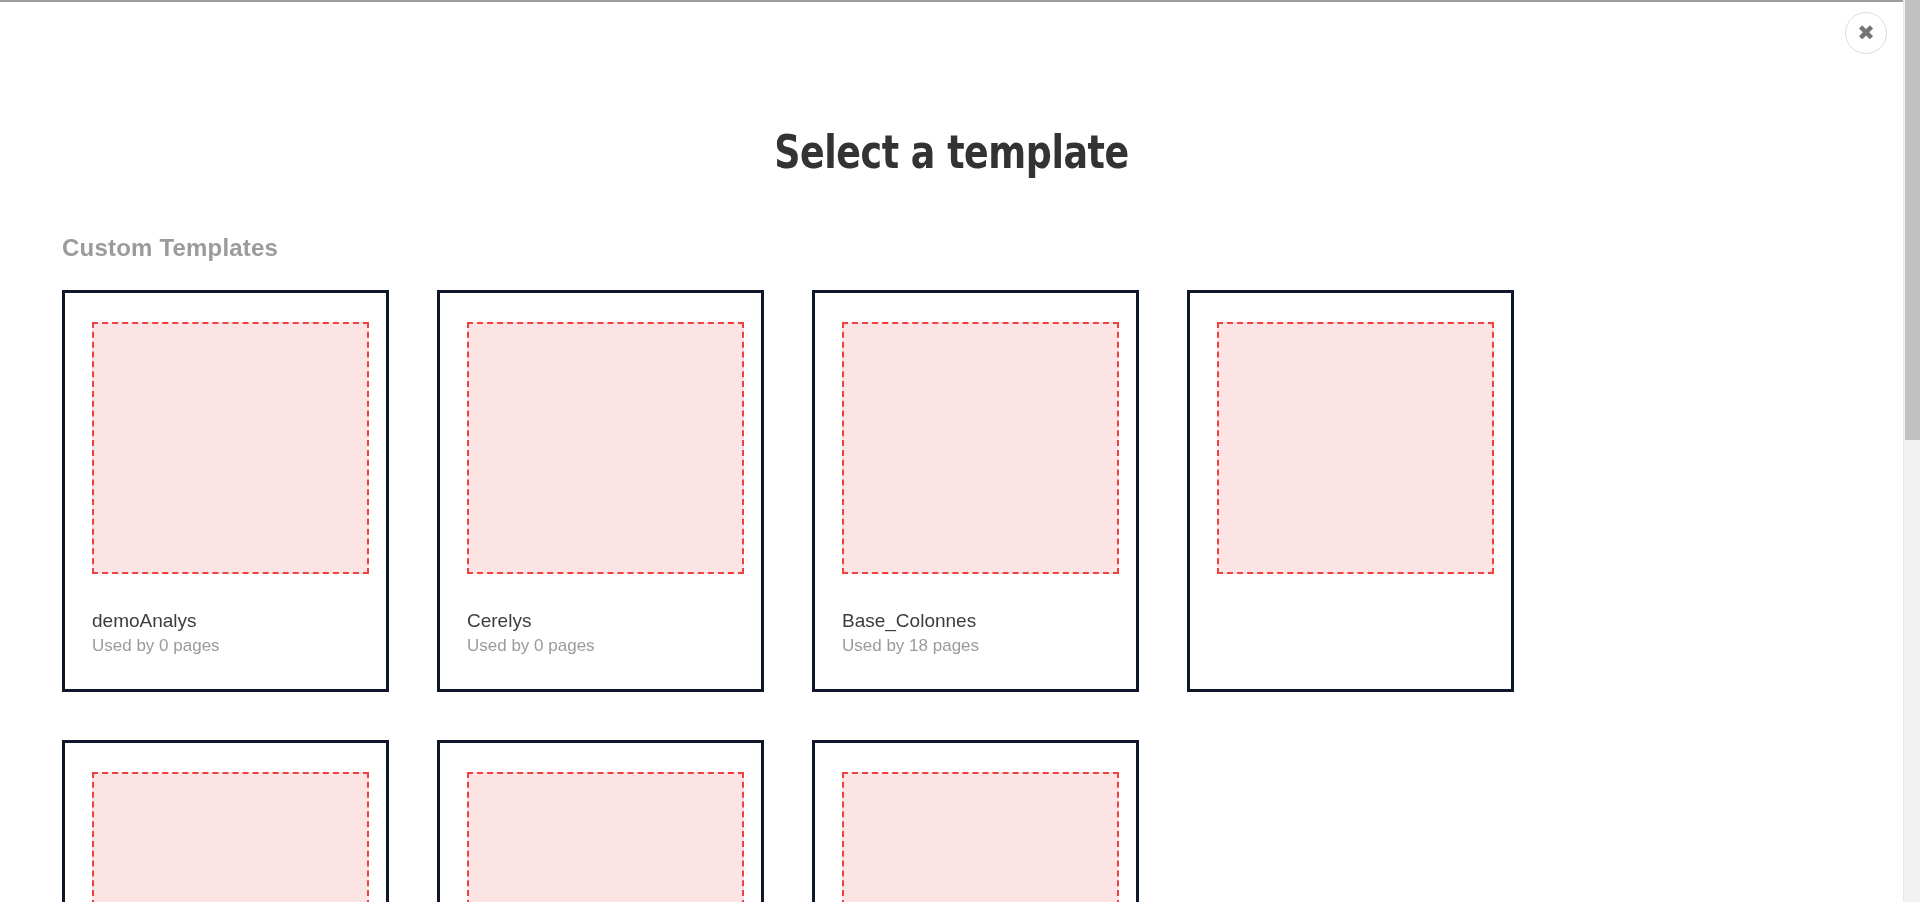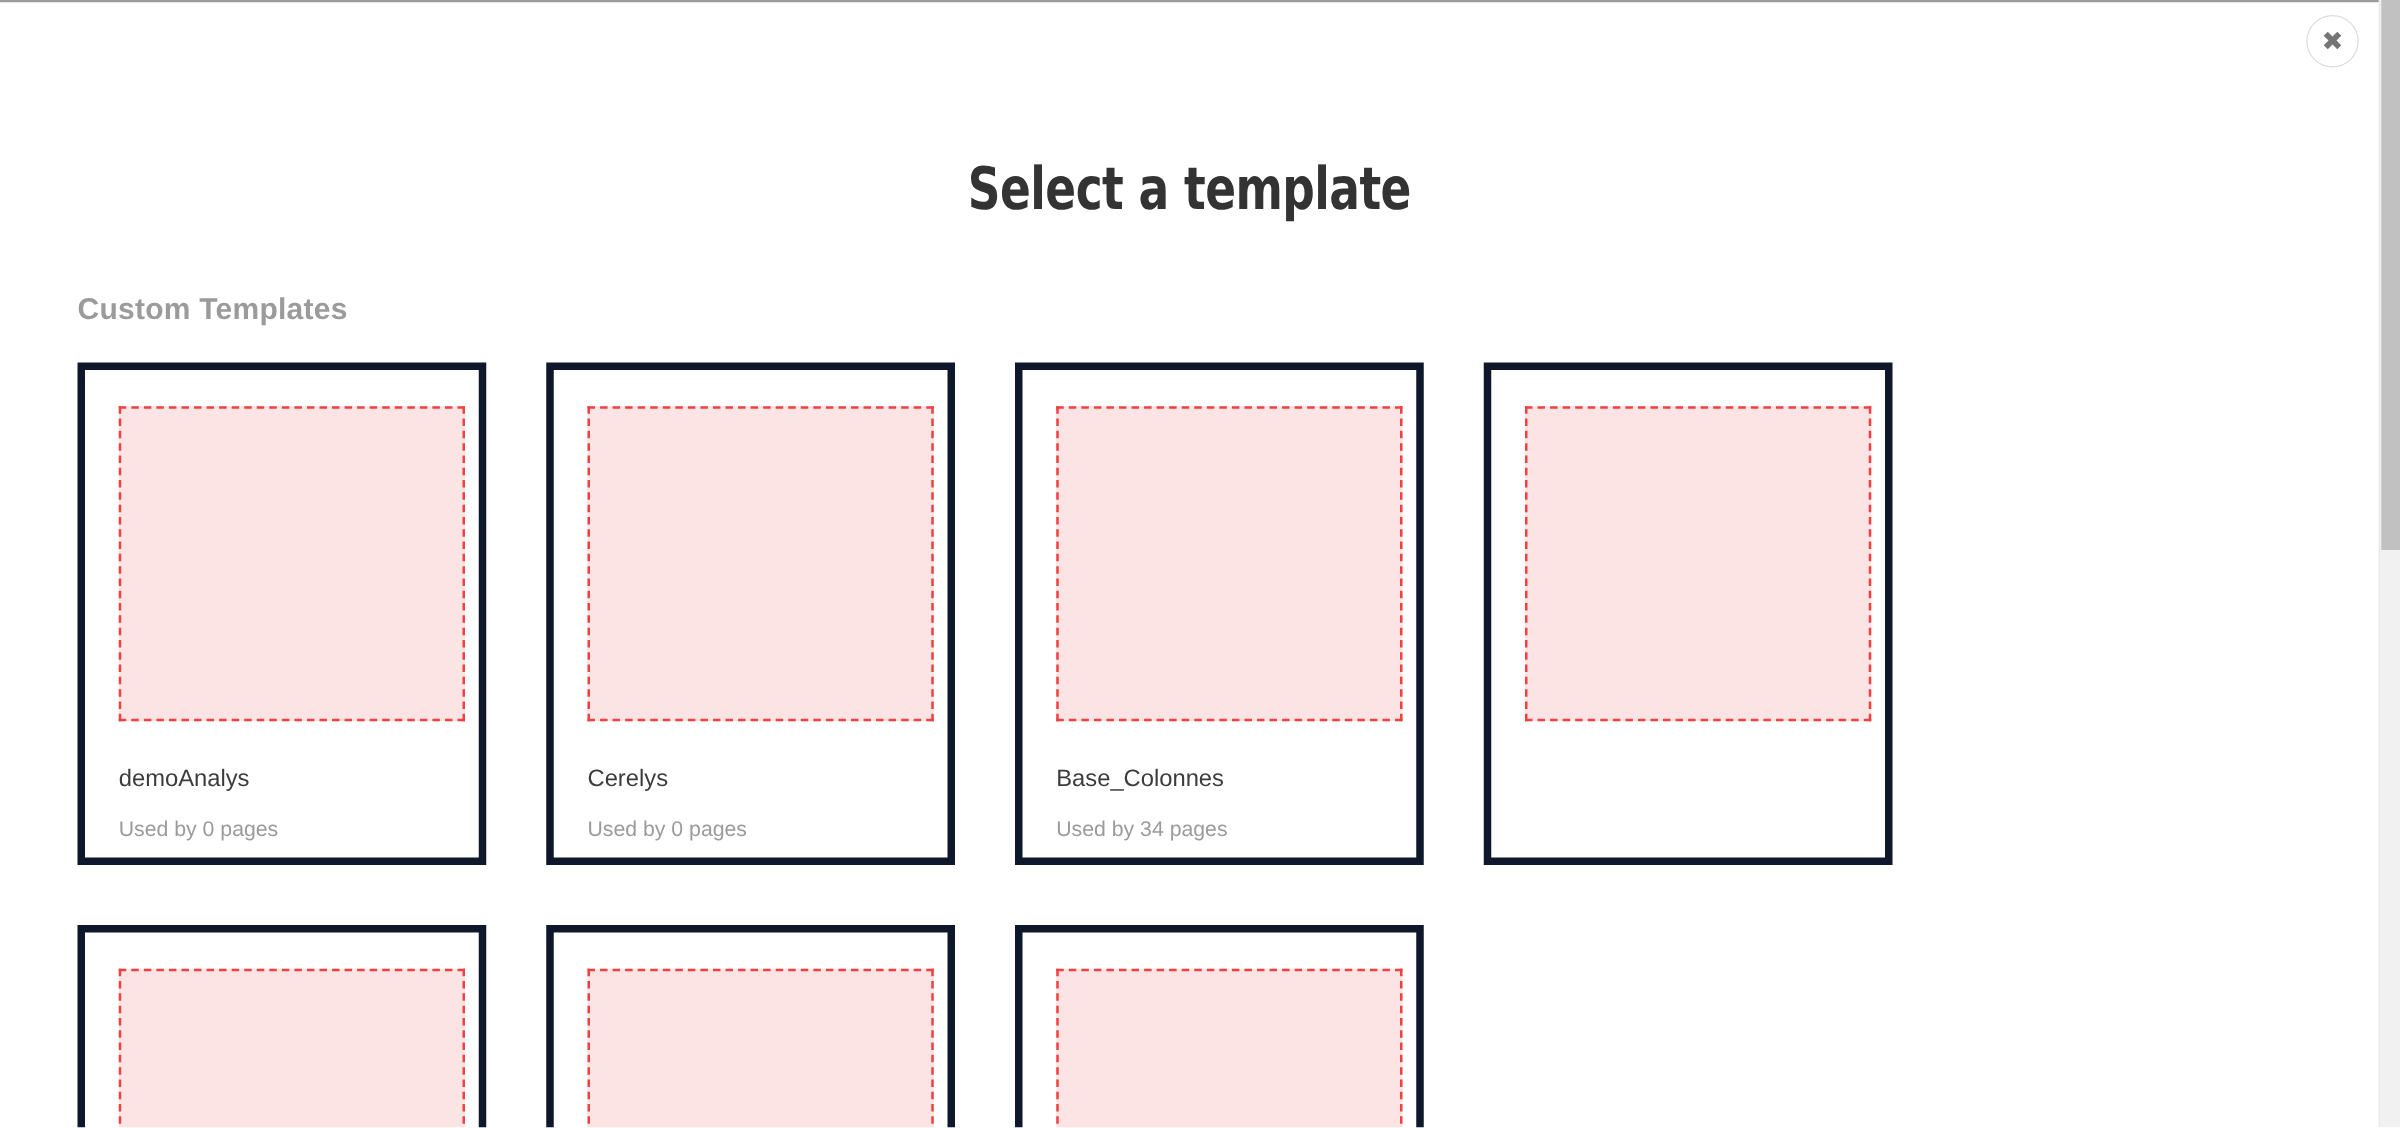--- a/index.html
+++ b/index.html
@@ -111,21 +111,21 @@
     width: 1460px;
     display: grid;
     grid-template-columns: repeat(4, 327px);
     column-gap: 48px;
     row-gap: 48px;
   }
 
   .card {
     width: 327px;
     height: 402px;
-    border: 6px solid #0f172a;
+    border: 3px solid #0f172a;
     background: #ffffff;
     cursor: pointer;
     position: relative;
     padding-left: 32px;
   }
 
   .card-thumb {
     position: absolute;
     top: 29px;
     left: 27px;
@@ -146,21 +146,21 @@
     color: #3c3c3c;
     line-height: 24px;
     white-space: nowrap;
     overflow: hidden;
     text-overflow: ellipsis;
   }
   .card-usage {
     font-size: 17px;
     color: #9b9b9b;
     line-height: 24px;
-    margin-top: 16px;
+    margin-top: 1px;
   }
 </style>
 </head>
 <body>
 
 <div class="top-rule"></div>
 
 <div class="modal">
 
   <div class="close-btn">
@@ -187,21 +187,21 @@
         <div class="card-name">Cerelys</div>
         <div class="card-usage">Used by 0 pages</div>
       </div>
     </div>
 
 
     <div class="card">
       <div class="card-thumb"></div>
       <div class="card-meta">
         <div class="card-name">Base_Colonnes</div>
-        <div class="card-usage">Used by 34 pages</div>
+        <div class="card-usage">Used by 18 pages</div>
       </div>
     </div>
 
     <div class="card">
       <div class="card-thumb"></div>
 
     </div>
 
     <div class="card">
       <div class="card-thumb"></div>

